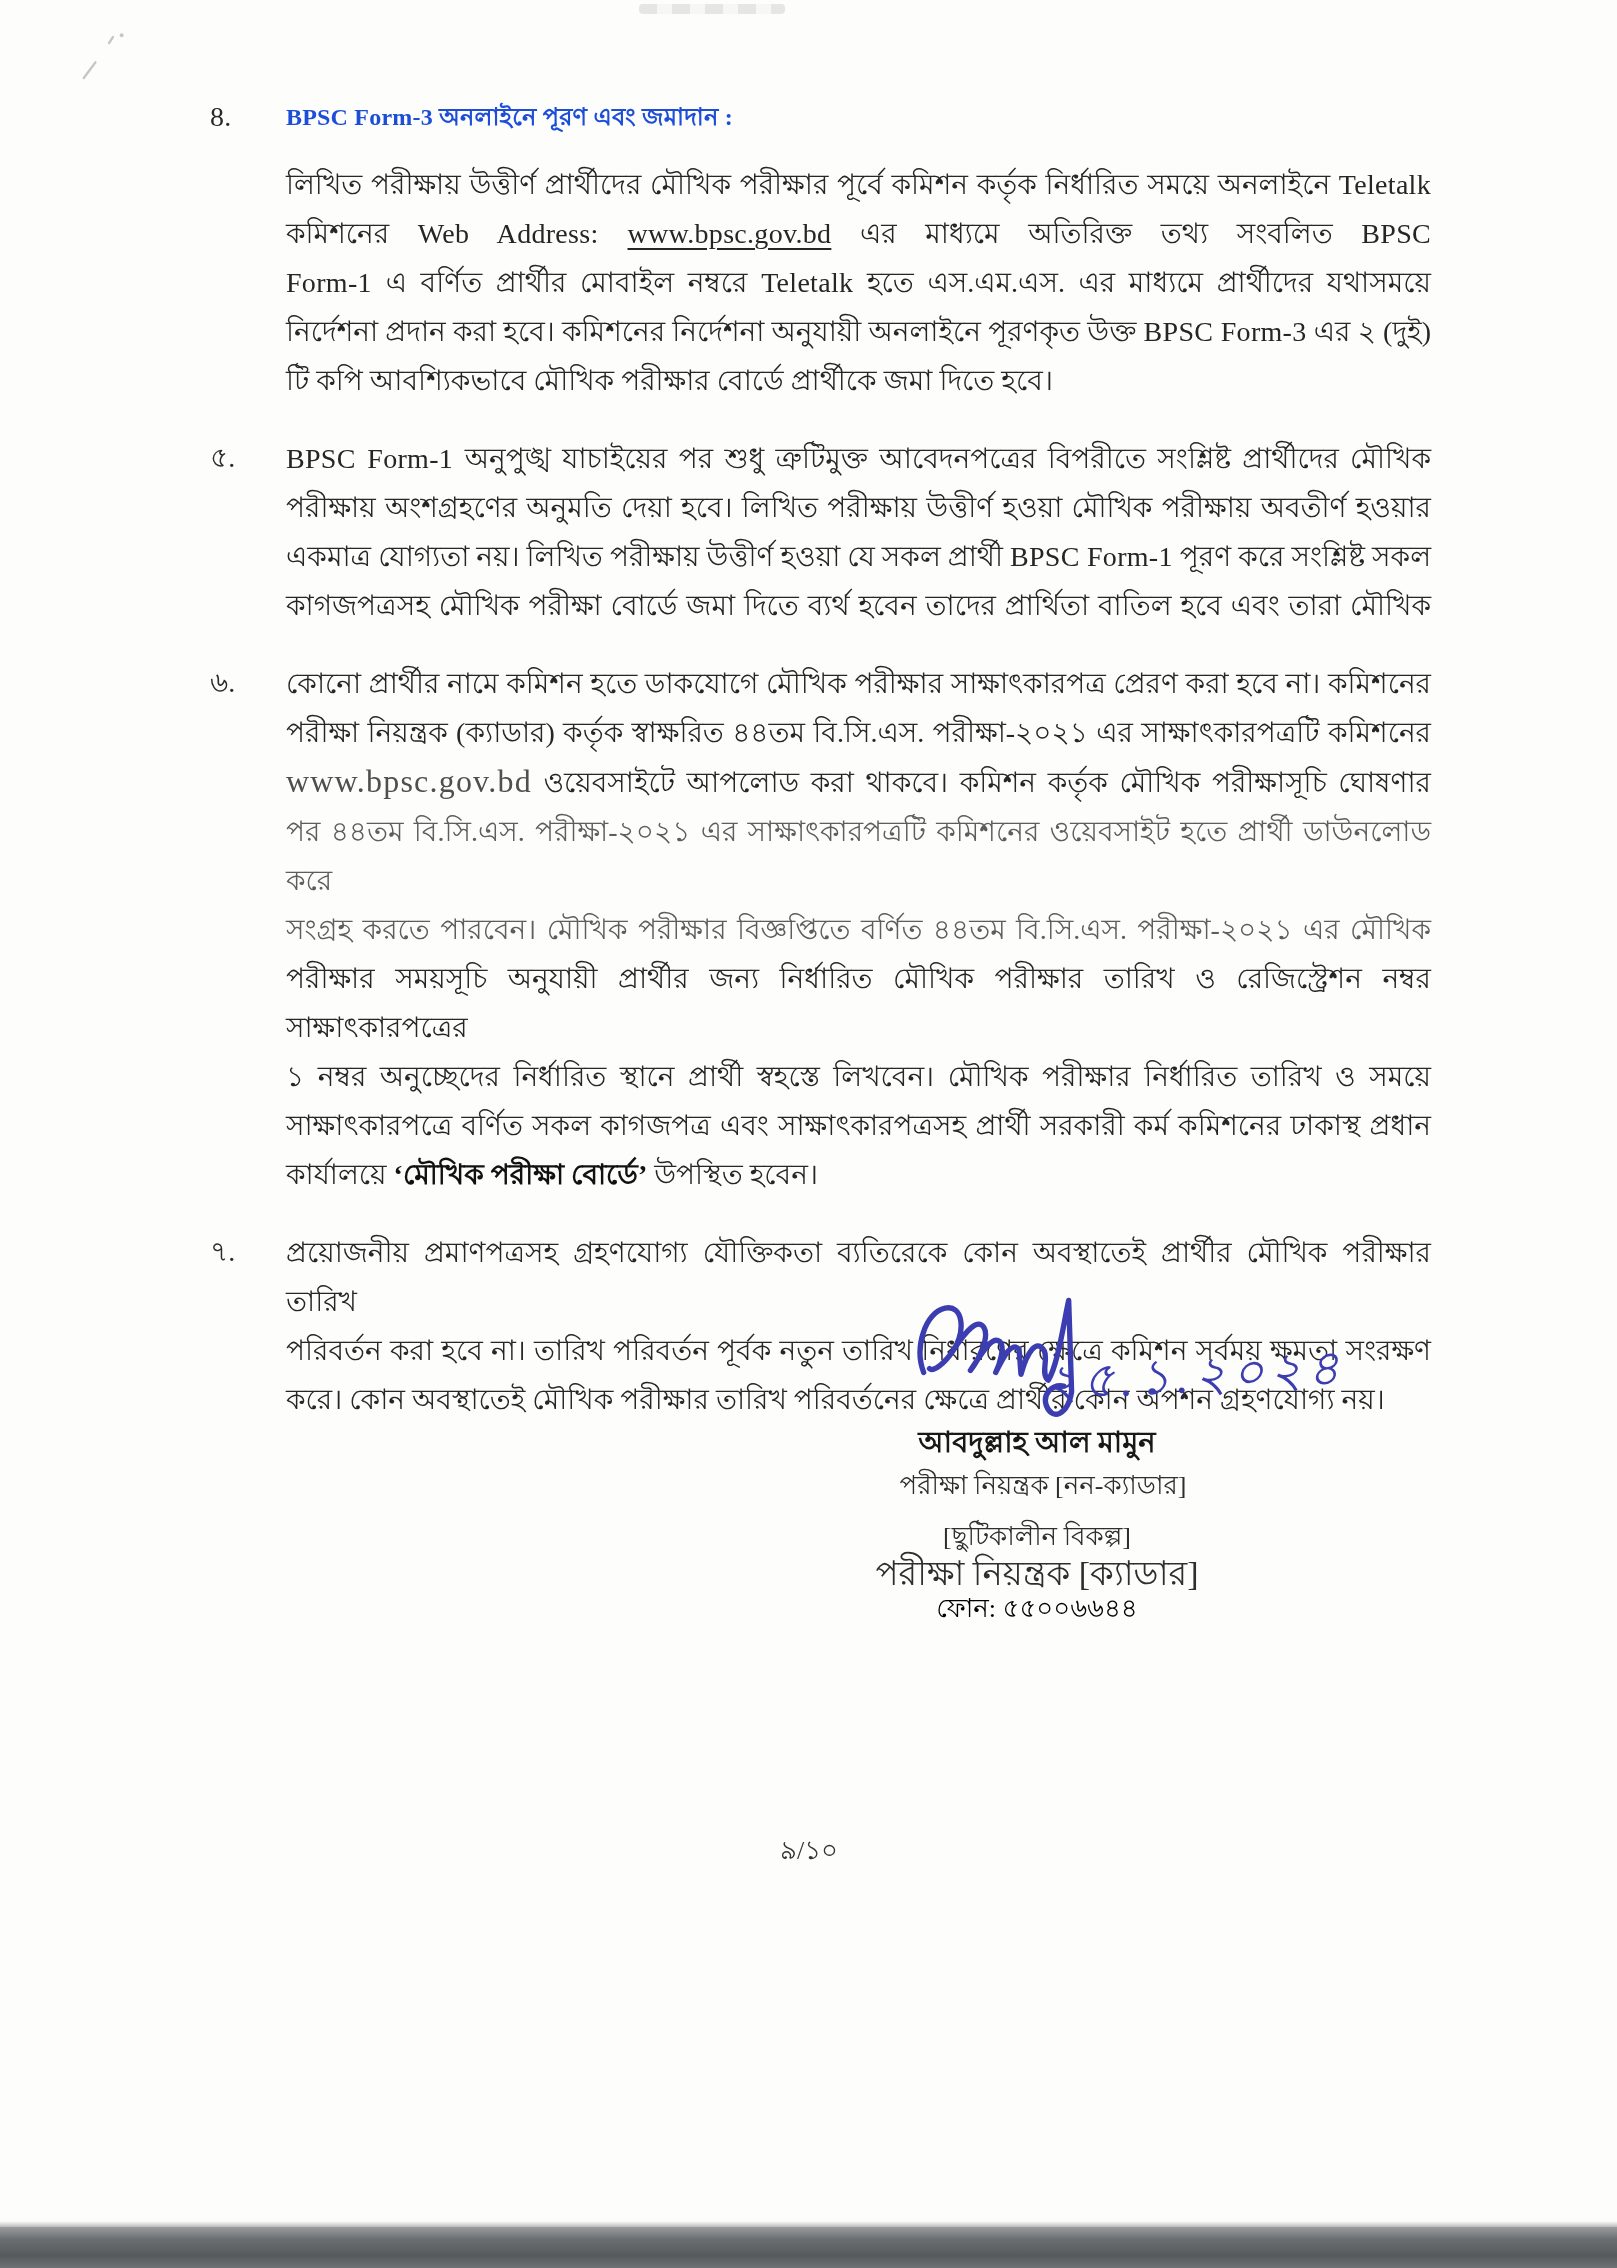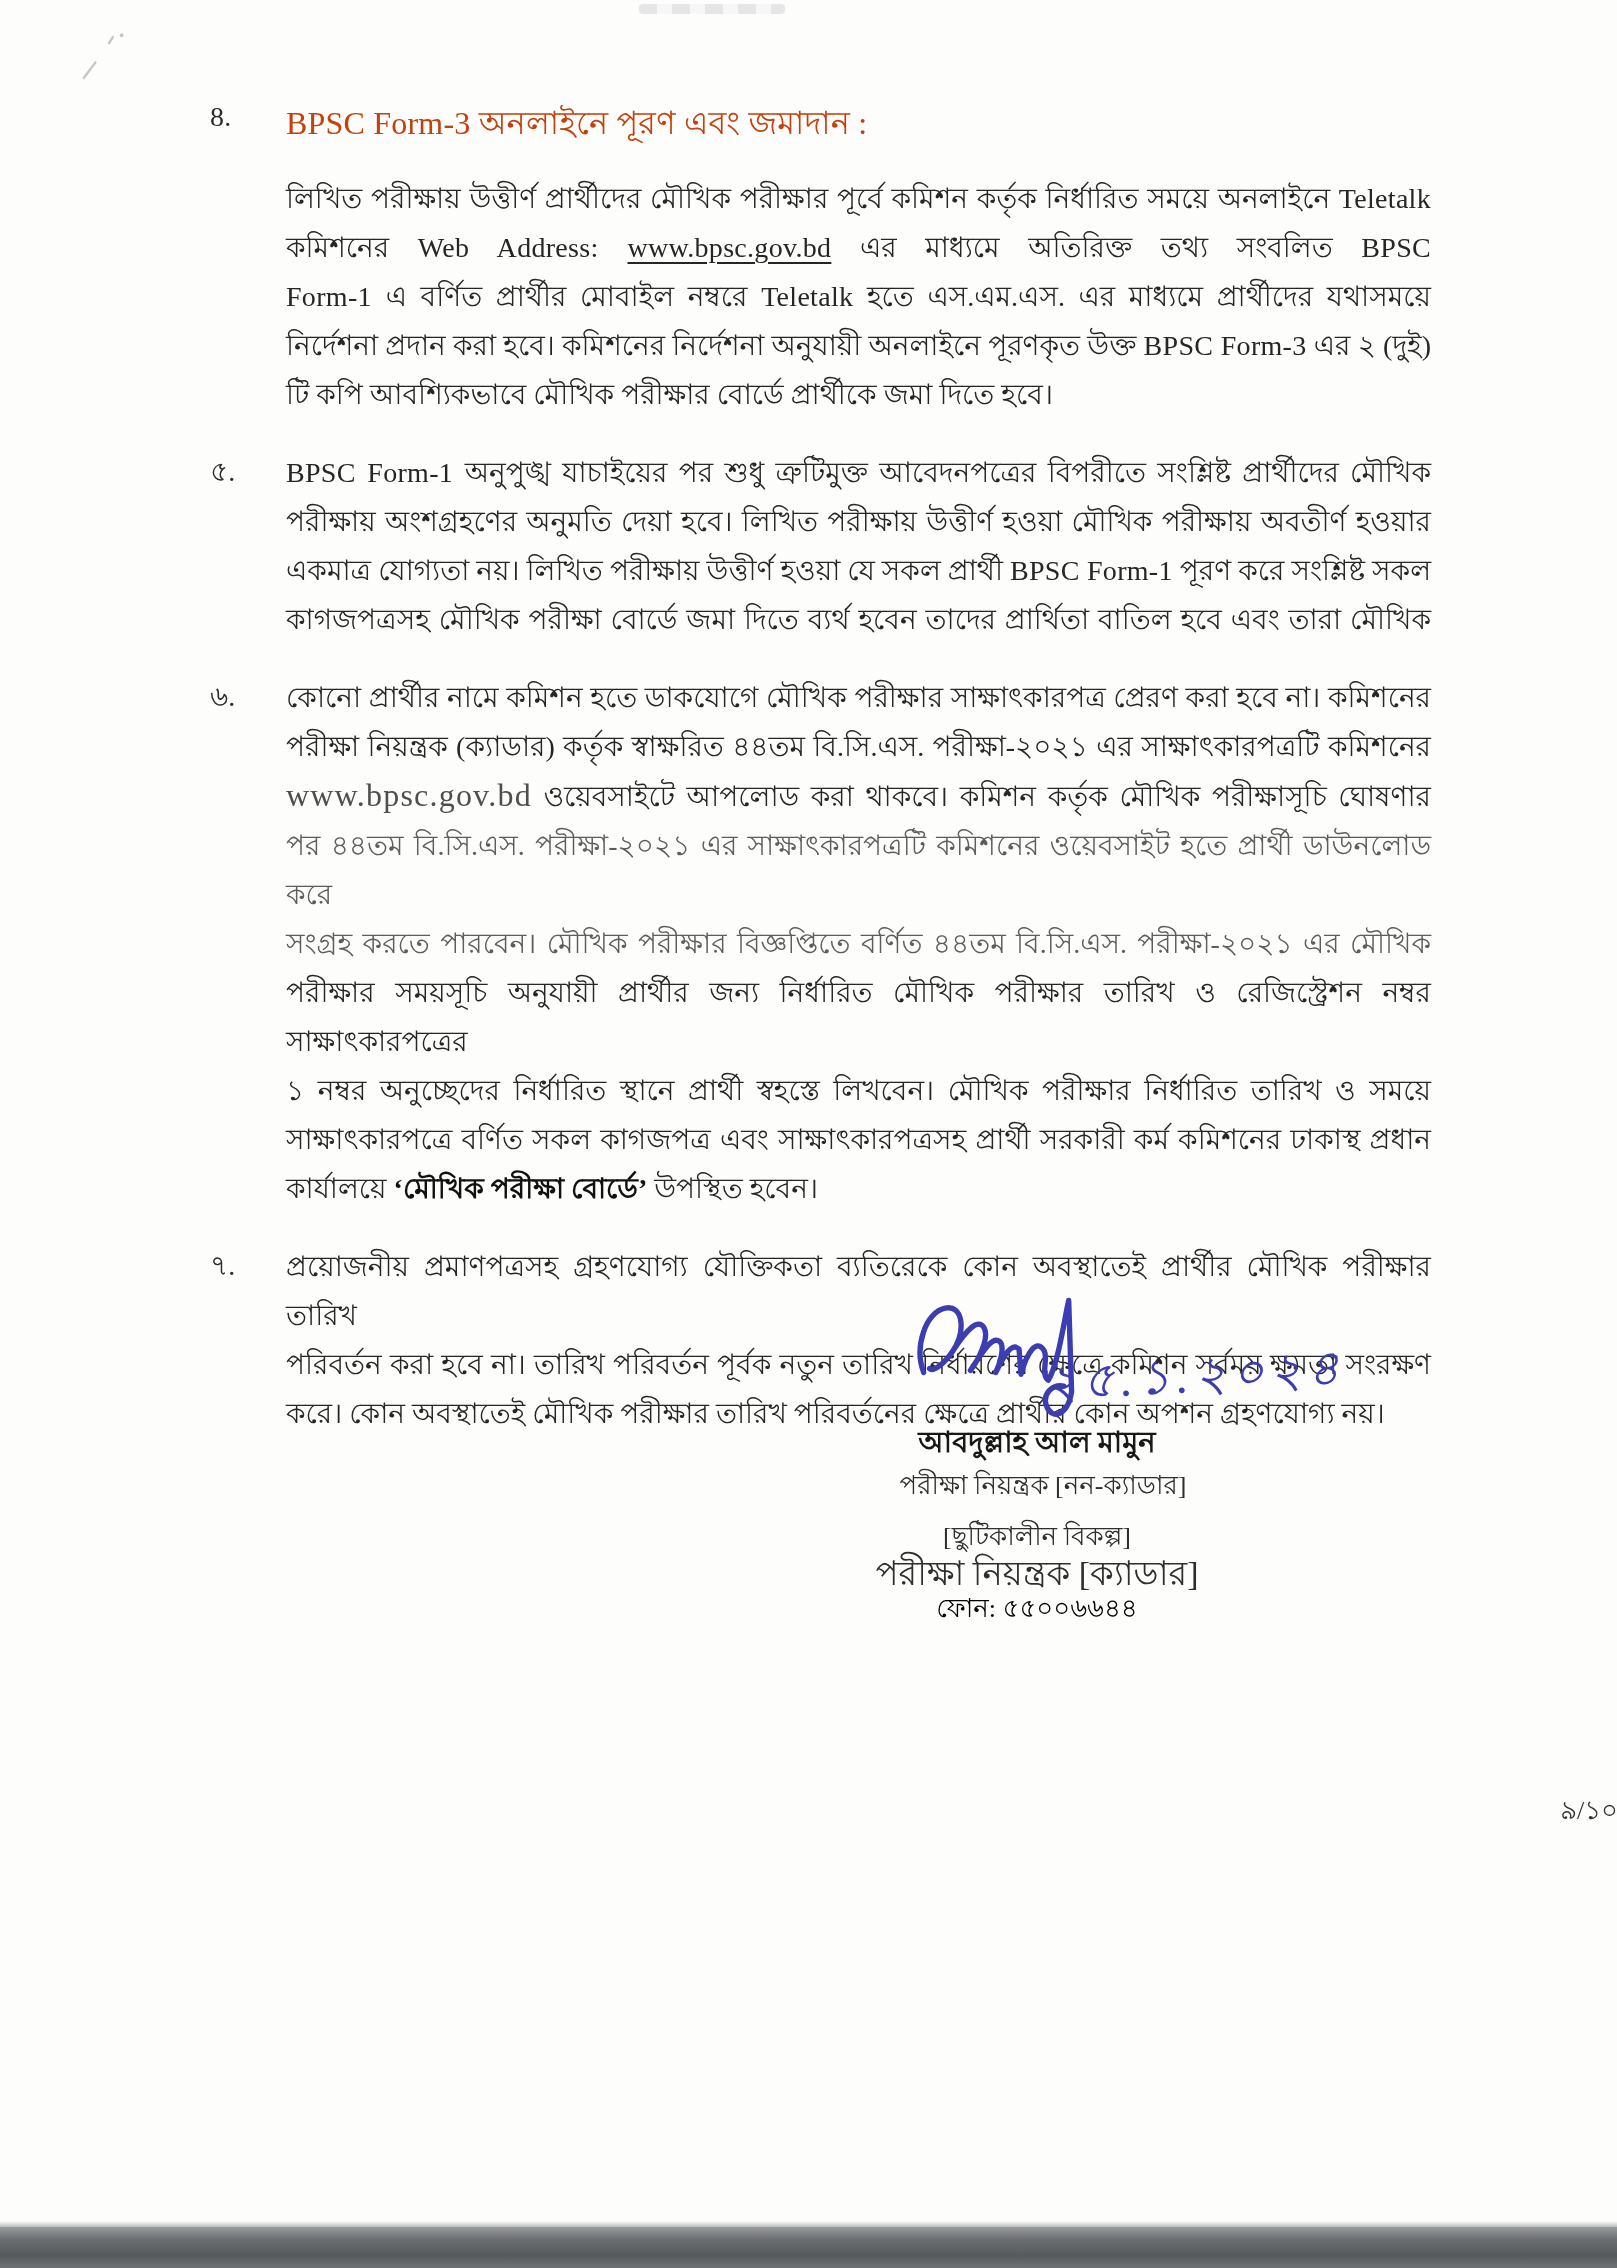--- a/index.html
+++ b/index.html
@@ -8,21 +8,21 @@
     background:#fdfdfc;
     font-family:"Liberation Serif","DejaVu Serif",serif;
     color:#222;
   }
   .content{position:absolute;left:210px;top:98px;width:1221px;}
   .item{position:relative;padding-left:76px;margin-bottom:29px;}
   .num{
     position:absolute;left:0;top:2.9px;font-size:28px;color:#2b2b2b;
   }
   .heading{
-    font-size:32px;font-weight:normal;color:#c2410c;margin-bottom:21.5px;
+    font-size:24px;font-weight:bold;color:#1d4ed8;margin-bottom:21.5px;
     letter-spacing:0.2px;
   }
   .line{
     font-size:28px;line-height:49px;color:#262626;
     text-align:justify;
   }
   .just{text-align-last:justify;}
   .line span{white-space:pre-wrap;}
   .latin{font-family:"Liberation Serif","DejaVu Serif",serif;letter-spacing:0.3px;}
   .link{
@@ -43,21 +43,21 @@
     font-size:49px;color:#3c3db0;font-style:italic;letter-spacing:5.9px;
     transform:rotate(-3deg);text-align:left;white-space:nowrap;
   }
   .sig-name{position:absolute;left:0;top:122px;width:100%;font-size:29px;font-weight:bold;color:#181818;}
   .sig-line1{position:absolute;left:6px;top:168px;width:100%;font-size:26px;color:#2e2e2e;}
   .sig-line2{position:absolute;left:0;top:219px;width:100%;font-size:26px;color:#2e2e2e;}
   .sig-line3{position:absolute;left:0;top:250px;width:100%;font-size:34px;color:#2e2e2e;}
   .sig-phone{position:absolute;left:0;top:291px;width:100%;font-size:26px;color:#000000;}
 
   .page-number{
-    position:absolute;left:0;top:1790px;width:1618px;text-align:right;
+    position:absolute;left:0;top:1830px;width:1618px;text-align:center;
     font-size:26px;color:#333;
   }
 
   .scan-band-bottom{
     position:absolute;left:0;top:2227px;width:1618px;height:41px;
     background:linear-gradient(180deg,#9a9c9e 0%,#6b6e71 30%,#565a5d 70%,#6f7274 100%);
   }
   .scan-band-bottom:before{
     content:"";position:absolute;left:0;top:-5.9px;width:100%;height:5.9px;
     background:linear-gradient(180deg,rgba(160,162,164,0),#b9bbbc);

